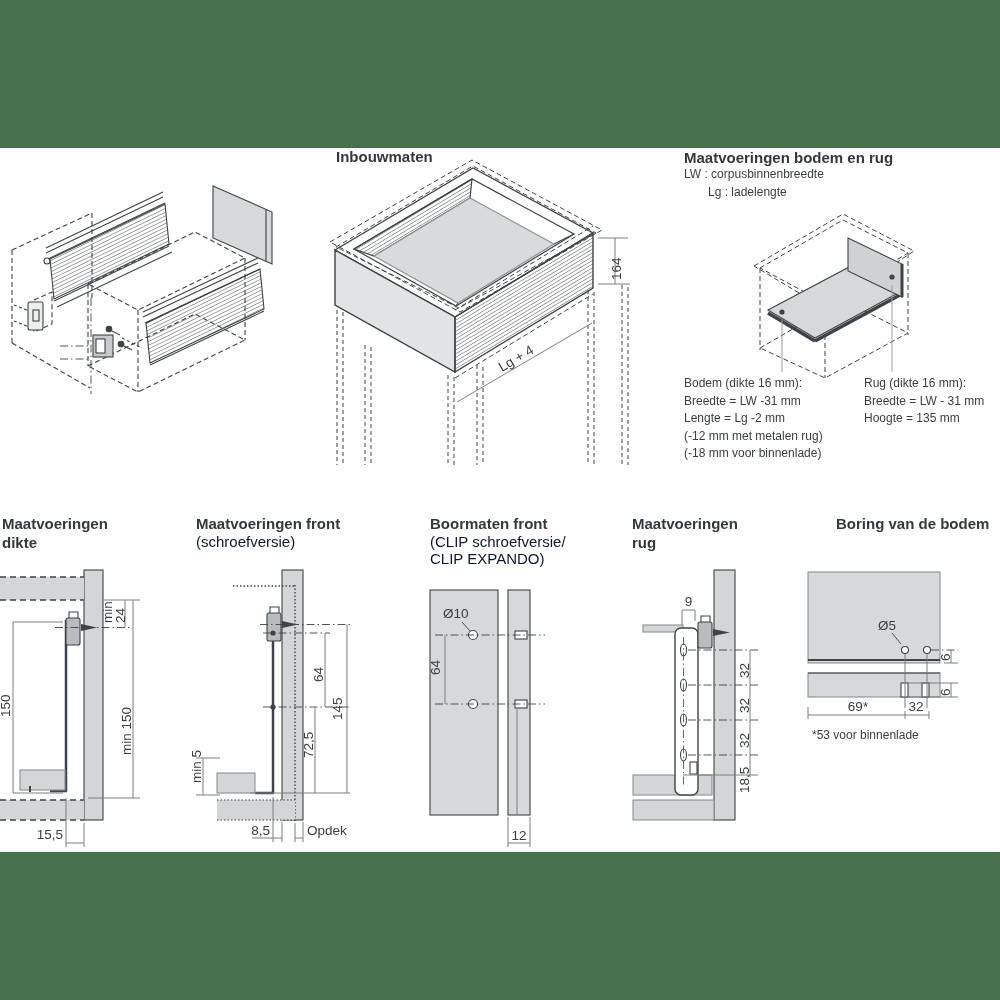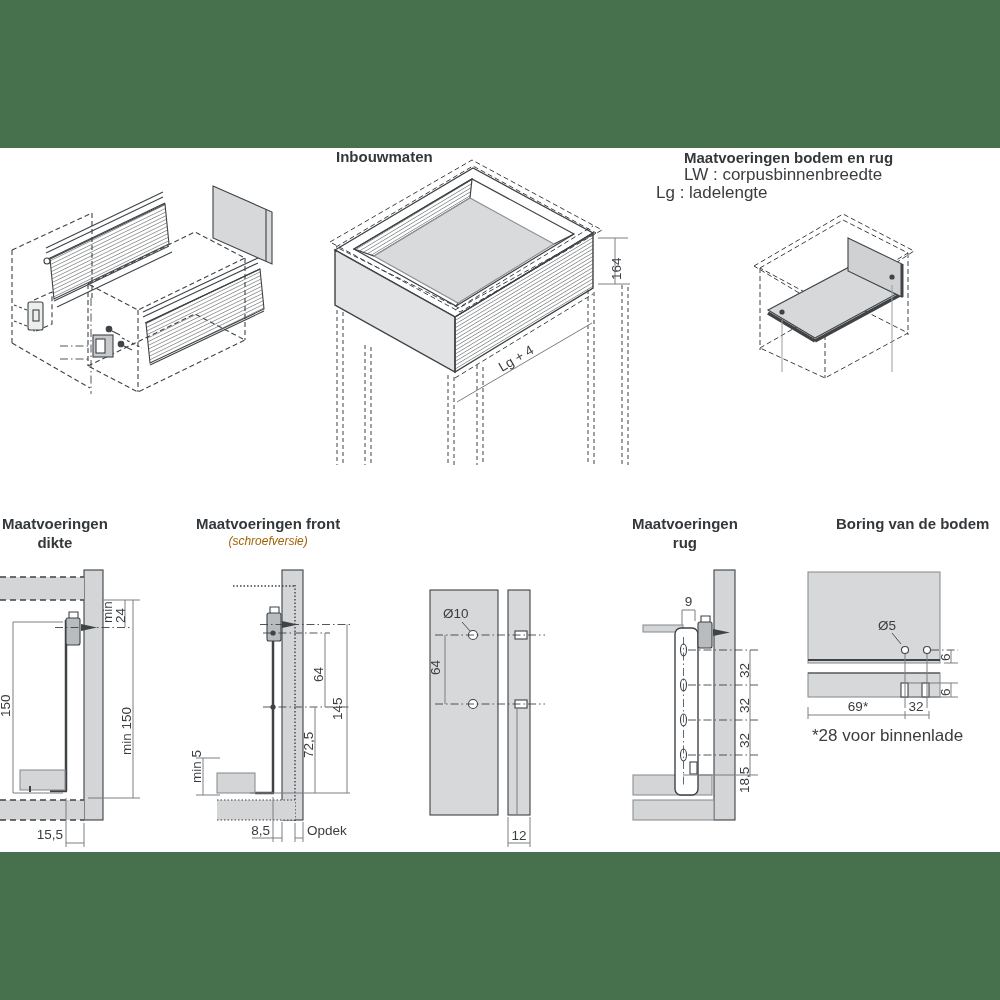--- a/index.html
+++ b/index.html
@@ -2,23 +2,23 @@
 <html><head>
 <meta charset="utf-8">
 <style>
   html,body{margin:0;padding:0;background:#fff;}
   .page{position:relative;width:1000px;height:1000px;background:#ffffff;overflow:hidden;
         font-family:"Liberation Sans",sans-serif;padding-left:46px;}
   .band{position:absolute;left:0;width:1000px;background:#47704d;}
   .band-top{top:0;height:148px;}
   .band-bottom{top:852px;height:148px;}
   .ttl{position:absolute;font-weight:bold;font-size:15px;line-height:19px;color:#35383b;white-space:nowrap;}
-  .ttl .line{display:block;text-align:center;}
-  .sub{font-weight:normal;font-size:12px;line-height:17px;color:#a16207;font-style:italic;}
-  .txt{position:absolute;font-size:17px;line-height:17.5px;color:#3a3d40;white-space:nowrap;}
+  .ttl .line{display:block;}
+  .sub{font-weight:normal;font-size:15px;line-height:17px;color:#0f172a;}
+  .txt{position:absolute;font-size:12px;line-height:17.5px;color:#3a3d40;white-space:nowrap;}
   svg{position:absolute;overflow:visible;}
   svg text{font-family:"Liberation Sans",sans-serif;font-size:13.5px;fill:#3a3d40;}
   .dim{font-size:13.5px;}
 </style>
 </head>
 <body>
 
 <div class="page">
 
   <div class="band band-top"></div>
@@ -143,21 +143,21 @@
       </g>
 
       <line x1="127" y1="242" x2="262" y2="163" stroke="#7a7e81" stroke-width="1"></line>
     </g>
     <text class="dim" font-size="14" transform="translate(291,120) rotate(-90)">164</text>
     <text font-size="15" transform="translate(172,212) rotate(-30.5)">Lg + 4</text>
   </svg>
 
   <div class="ttl" style="left:684px;top:148px">Maatvoeringen bodem en rug</div>
   <div class="txt" style="left:684px;top:166px">LW : corpusbinnenbreedte</div>
-  <div class="txt" style="left:656px;top:184px">Lg : ladelengte</div>
+  <div class="txt" style="left:708px;top:184px">Lg : ladelengte</div>
 
   <svg style="left:680px;top:200px" width="320" height="180" viewBox="0 0 320 180">
     <g stroke="#3f4346" stroke-width="1.1" fill="none">
       <g stroke-dasharray="5 3" stroke-width="1">
         <polygon points="80,68 163,20 228,53 145,103"></polygon>
         <polygon points="74,66 163,14 234,51 146,109"></polygon>
         <line x1="80" y1="68" x2="80" y2="150"></line>
         <line x1="145" y1="103" x2="145" y2="178"></line>
         <line x1="228" y1="53" x2="228" y2="135"></line>
         <polygon points="80,148 163,100 228,133 145,178"></polygon>
@@ -173,20 +173,32 @@
         <line x1="222" y1="64" x2="222" y2="97" stroke-width="3"></line>
         <circle cx="212" cy="77" r="2.6" fill="#3f4346" stroke="none"></circle>
       </g>
       <g stroke="#9a9ea1" stroke-width="1">
         <line x1="102" y1="120" x2="102" y2="172"></line>
         <line x1="212" y1="85" x2="212" y2="172"></line>
       </g>
     </g>
   </svg>
 
+  <div class="txt" style="left:684px;top:375px">
+    <div>Bodem (dikte 16 mm):</div>
+    <div>Breedte = LW -31 mm</div>
+    <div>Lengte = Lg -2 mm</div>
+    <div>(-12 mm met metalen rug)</div>
+    <div>(-18 mm voor binnenlade)</div>
+  </div>
+  <div class="txt" style="left:864px;top:375px">
+    <div>Rug (dikte 16 mm):</div>
+    <div>Breedte = LW - 31 mm</div>
+    <div>Hoogte = 135 mm</div>
+  </div>
 
   <div class="ttl" style="left:2px;top:514px">
     <span class="line">Maatvoeringen</span>
     <span class="line">dikte</span>
   </div>
 
   <svg style="left:0;top:565px" width="160" height="290" viewBox="0 0 160 290">
     <g stroke="#3f4346" stroke-width="1.1" fill="none">
       <rect x="84" y="5" width="19" height="250" fill="#d3d5d7"></rect>
       <g>
@@ -278,20 +290,25 @@
       </g>
     </g>
     <text transform="translate(133,117) rotate(-90)">64</text>
     <text transform="translate(152,155) rotate(-90)">145</text>
     <text transform="translate(123,193) rotate(-90)">72,5</text>
     <text transform="translate(11,218) rotate(-90)">min 5</text>
     <text x="80" y="270" text-anchor="end">8,5</text>
     <text x="117" y="270">Opdek</text>
   </svg>
 
+  <div class="ttl" style="left:430px;top:514px">
+    <span class="line">Boormaten front</span>
+    <span class="line sub">(CLIP schroefversie/</span>
+    <span class="line sub">CLIP EXPANDO)</span>
+  </div>
 
   <svg style="left:420px;top:565px" width="140" height="290" viewBox="0 0 140 290">
     <g stroke="#3f4346" stroke-width="1.1" fill="none">
       <rect x="10" y="25" width="68" height="225" fill="#d6d8d9"></rect>
       <rect x="88" y="25" width="22" height="225" fill="#d6d8d9"></rect>
       <circle cx="53" cy="70" r="4.5" fill="#ffffff"></circle>
       <circle cx="53" cy="139" r="4.5" fill="#ffffff"></circle>
       <rect x="95" y="66" width="12" height="8" fill="#ffffff"></rect>
       <rect x="95" y="135" width="12" height="8" fill="#ffffff"></rect>
       <g stroke-dasharray="8 3 1.5 3" stroke-width="0.9">
@@ -390,15 +407,15 @@
         <line x1="13" y1="150" x2="134" y2="150"></line>
       </g>
     </g>
     <text x="83" y="65">Ø5</text>
     <text transform="translate(155,96) rotate(-90)">6</text>
     <text transform="translate(155,131) rotate(-90)">6</text>
     <text x="63" y="146" text-anchor="middle">69*</text>
     <text x="121" y="146" text-anchor="middle">32</text>
   </svg>
 
-  <div class="txt" style="left:812px;top:727px">*28 voor binnenlade</div>
+  <div class="txt" style="left:812px;top:727px">*53 voor binnenlade</div>
 
 </div>
 
 </body></html>

